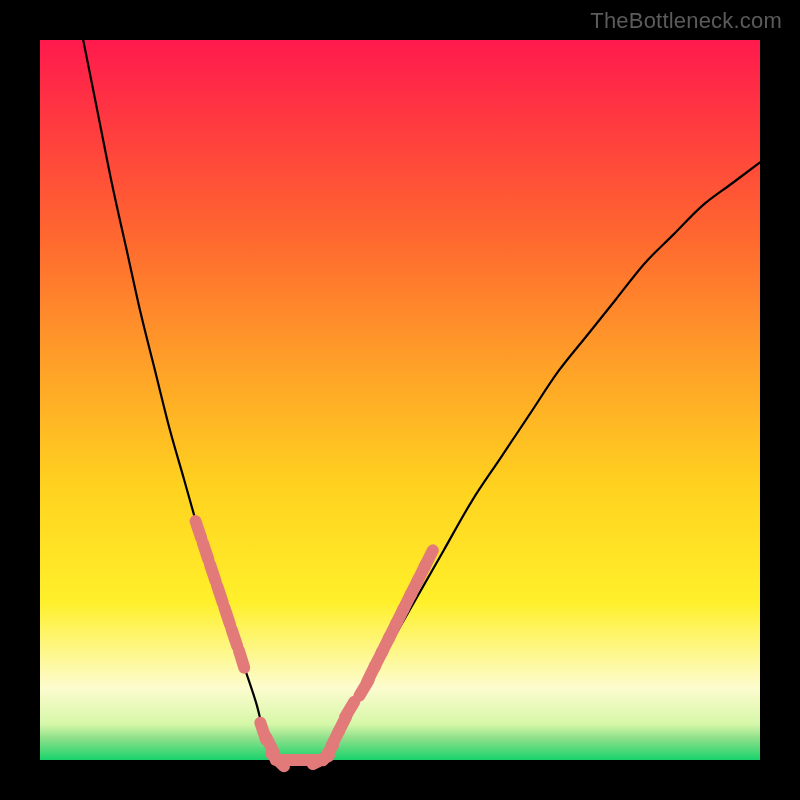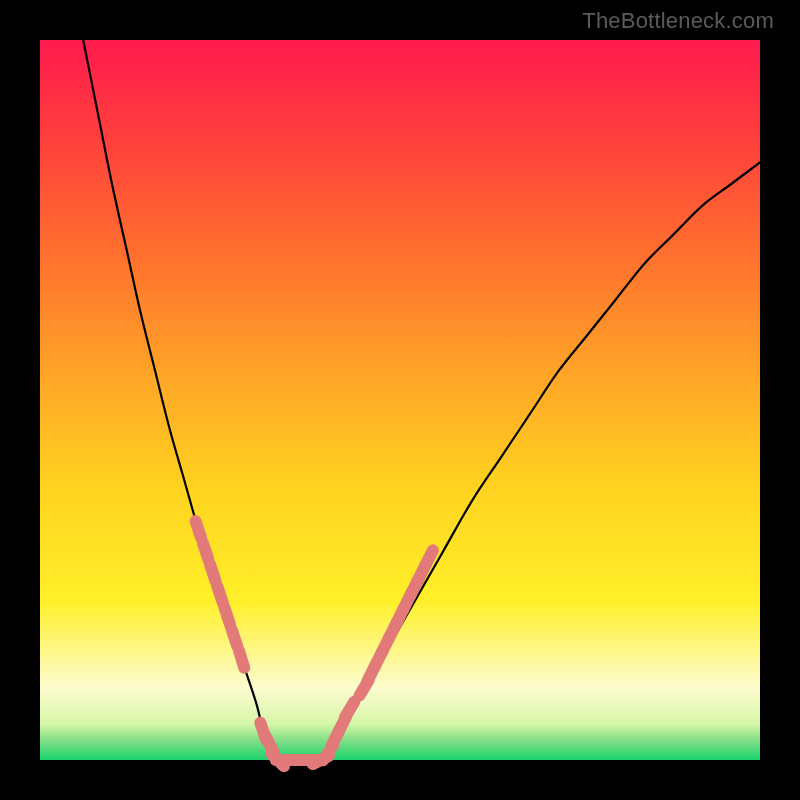--- a/index.html
+++ b/index.html
@@ -34,21 +34,21 @@
       #fff02a 78%,
       #fdfccf 90%,
       #d6f7a8 95%,
       #8de08a 97%,
       #18d36b 100%
     );
   }
   .watermark {
     position: absolute;
     top: 8px;
-    right: 26px;
+    right: 18px;
     color: #5b5b5b;
     font-size: 22px;
     font-weight: 400;
     letter-spacing: 0.2px;
     user-select: none;
   }
   svg.curves {
     position: absolute;
     left: 0;
     top: 0;

